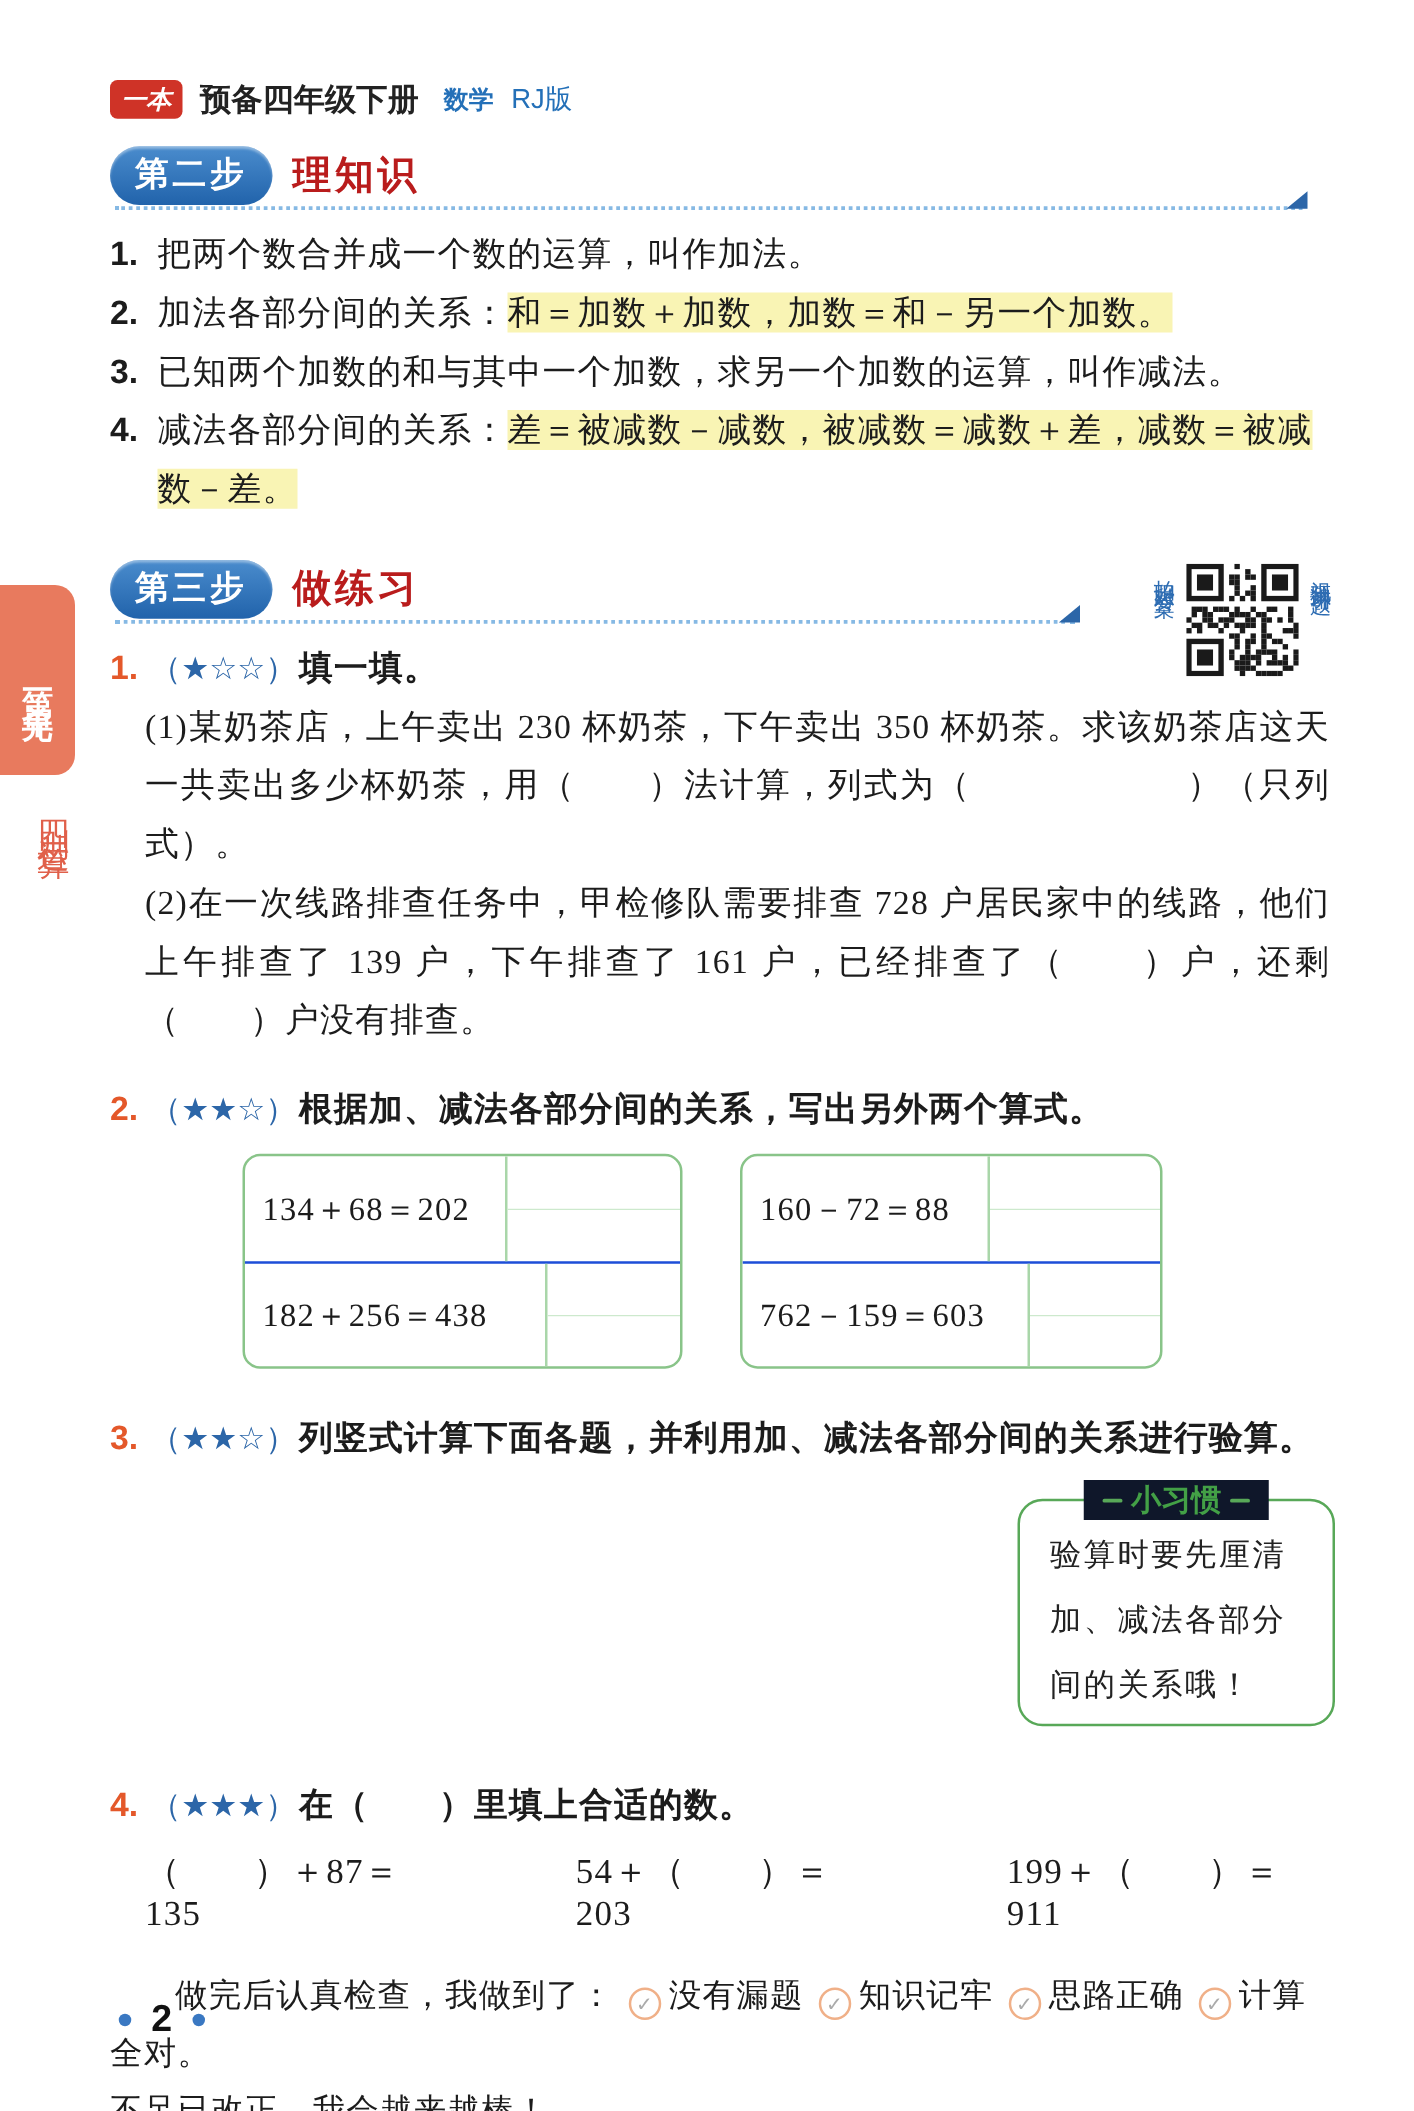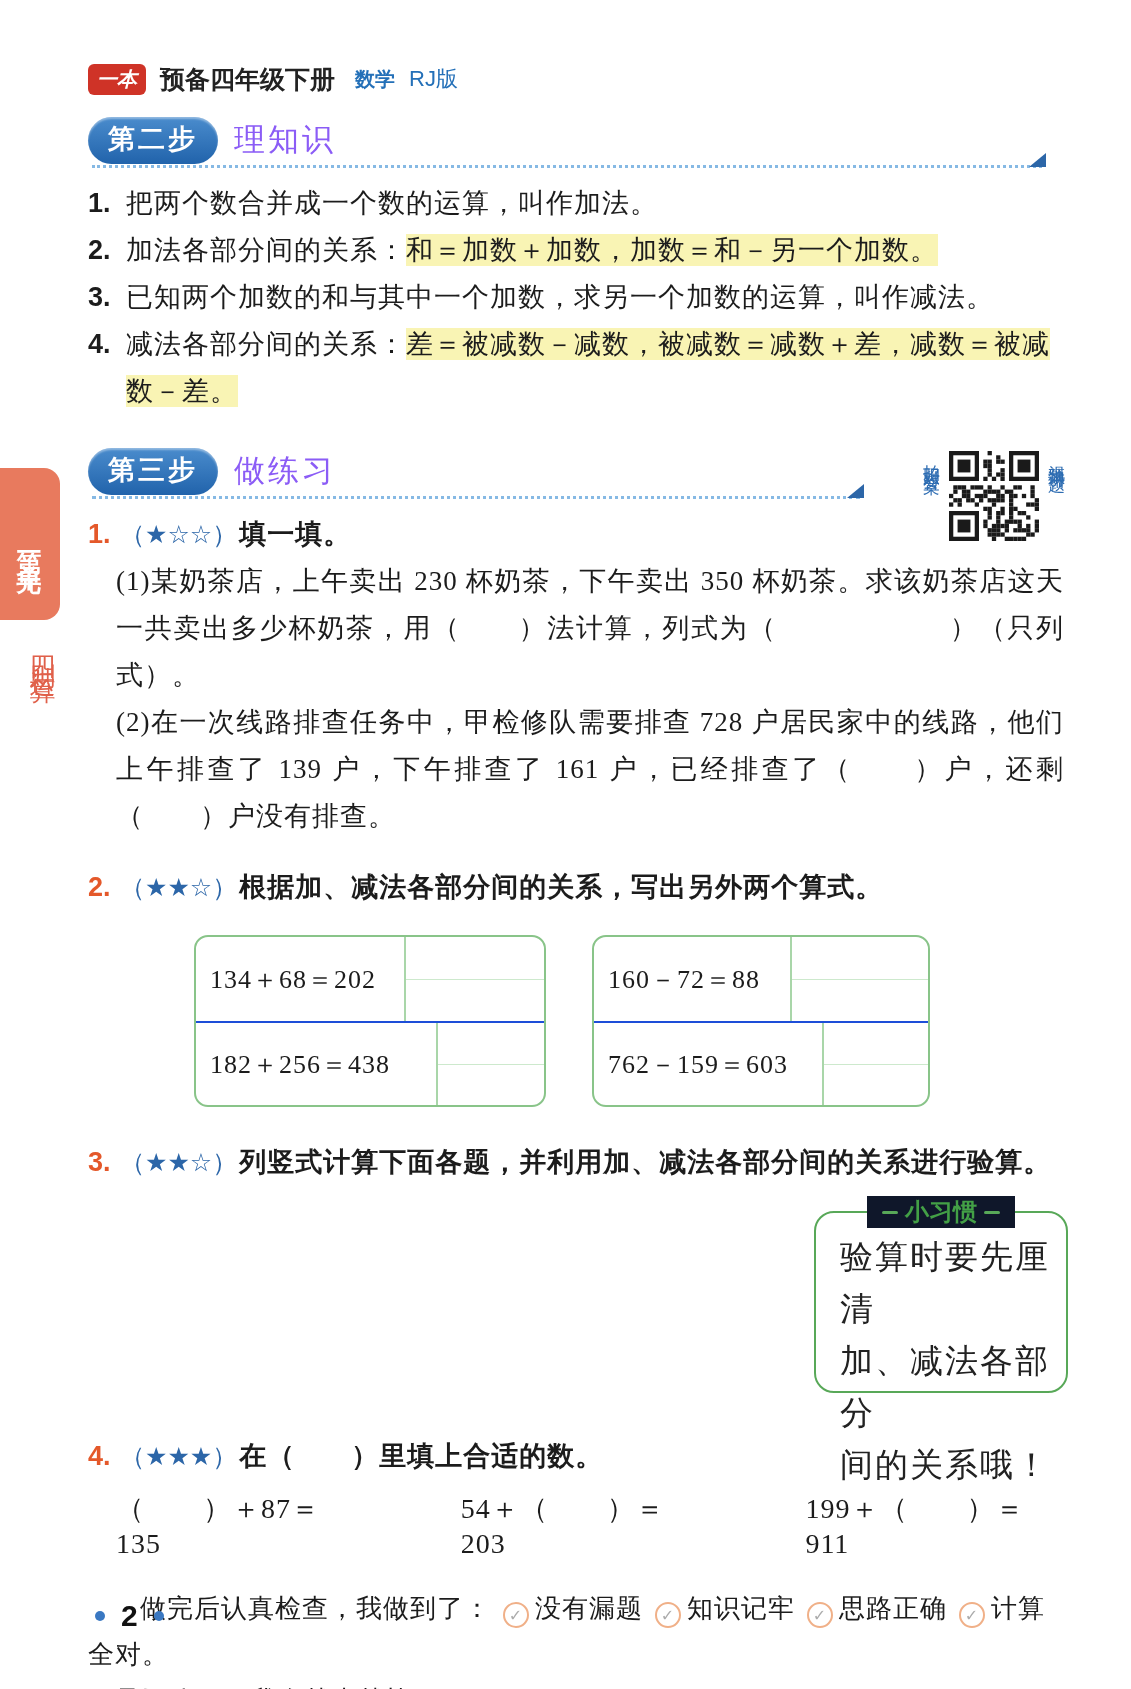--- a/index.html
+++ b/index.html
@@ -43,21 +43,21 @@
   
   .step-header { position:relative; height:56px; display:flex; align-items:center; gap:16px; }
   .step2-header { margin-top:16px; }
   .step3-header { margin-top:28px; }
   .step-pill {
     background:linear-gradient(#4a8ccd,#2163ab); color:#fff; font-weight:bold;
     font-size:27px; padding:4px 20px 7px; border-radius:26px; letter-spacing:3px;
     font-family:"Liberation Sans","DejaVu Sans",sans-serif;
     box-shadow:inset 0 2px 2px rgba(255,255,255,.4);
   }
-  .step-title { font-size:31px; font-weight:normal; color:#8b5cf6; letter-spacing:3px;
+  .step-title { font-size:31px; font-weight:bold; color:#b91c1c; letter-spacing:3px;
     font-family:"Liberation Sans","DejaVu Sans",sans-serif; }
   .dotted-line { position:absolute; left:4px; bottom:0; height:0;
     border-bottom:3px dotted #86b9e4; }
   .step2-header .dotted-line { width:950px; }
   .step3-header .dotted-line { width:768px; }
   .dotted-arrow { position:absolute; right:-4px; bottom:-2px; width:0; height:0;
     border-left:17px solid transparent; border-bottom:14px solid #2c66a8; }
 
   
   .qr-block { position:absolute; right:0; top:8px; display:flex; align-items:flex-start; gap:6px; z-index:2; }
@@ -79,21 +79,21 @@
     font-family:"Liberation Sans","DejaVu Sans",sans-serif; }
   .ex-stars { color:#2c66a8; font-family:"DejaVu Sans","Liberation Sans",sans-serif;
     font-size:25px; margin-right:2px; }
   .ex-title-text { font-weight:bold; font-family:"Liberation Sans","DejaVu Sans",sans-serif;
     letter-spacing:1px; }
   .ex1 { margin-top:12px; }
   .ex-body { margin-left:28px; width:948px; font-size:27px; line-height:47px;
     letter-spacing:1px; text-align:justify; }
 
   
-  .tables-row { display:flex; gap:46px; margin:24px 0 0 106px; }
+  .tables-row { display:flex; gap:46px; margin:12px 0 0 106px; }
   .rel-table { border:2px solid #89c489; border-radius:14px; overflow:hidden; background:#fff; }
   .rel-table.left { width:352px; }
   .rel-table.right { width:338px; }
   .rel-row { display:flex; height:84px; }
   .rel-row + .rel-row { border-top:2px solid #1d4ed8;gap:32px; }
   .eq-cell { display:flex; align-items:center; padding-left:14px; font-size:26px; letter-spacing:1px; }
   .rel-table.left .eq-cell { width:208px; }
   .rel-table.right .eq-cell { width:196px; }
   .ans-col { flex:1; border-left:2px solid #a9d6a9; display:flex; flex-direction:column; }
   .ans-cell { flex:1; }
@@ -104,21 +104,21 @@
   .eq-row { display:flex; margin:14px 0 0 28px; font-size:28px; letter-spacing:1px; }
   .ex3 .eq-row { gap:80px; }
   .tip-box { position:absolute; right:0; top:72px; width:254px; height:182px;
     border:2.5px solid #58a858; border-radius:20px; background:#fff; }
   .tip-title { position:absolute; top:-17px; left:50%; transform:translateX(-50%);
     background:#0f172a; padding:0 8px; color:#43a046; font-weight:bold; font-size:24px;
     white-space:nowrap; font-family:"Liberation Sans","DejaVu Sans",sans-serif;
     display:flex; align-items:center; }
   .tip-title::before,.tip-title::after { content:""; display:inline-block; width:16px;
     height:3px; background:#58a858; border-radius:2px; margin:0 7px; }
-  .tip-line { font-size:33px; line-height:52px; padding-left:24px; color:#222;
+  .tip-line { font-size:25px; line-height:52px; padding-left:24px; color:#222;
     letter-spacing:2px; }
   .tip-body { padding-top:18px; }
 
   
   .ex4 { margin-top:30px; }
   .ex4 .eq-row { gap:96px; margin-top:10px; }
 
   
   .footer-check { margin-top:26px; font-size:26px; line-height:46px; letter-spacing:1px; }
   .footer-line1 { text-indent:2em; }

